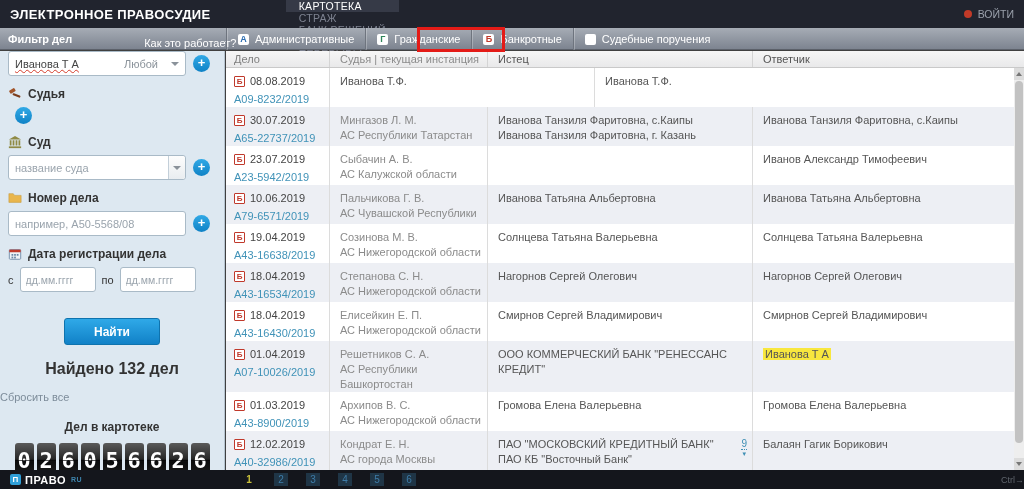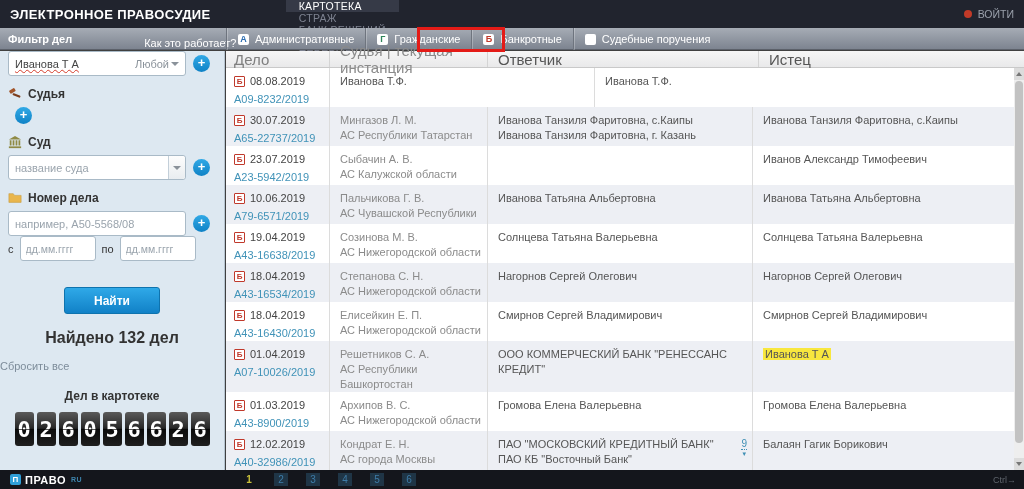--- a/index.html
+++ b/index.html
@@ -38,21 +38,21 @@
              border-right:1px solid #b6c4d0; font-size:11px; color:#333; }
   .sb-label { display:flex; align-items:center; gap:6px; font-size:12px; font-weight:bold;
               margin:11px 0 6px 8px; }
   .sb-row { display:flex; align-items:center; margin-left:8px; }
   .sb-input, .fake-input { width:178px; height:25px; border:1px solid #a9bac7; border-radius:3px;
               background:#fff; font-size:11px; color:#444; padding:0 6px;
               font-family:"Liberation Sans", sans-serif; }
   .sb-input::placeholder { color:#9aa4ad; }
   .fake-input { display:flex; align-items:center; justify-content:space-between; cursor:text; }
   .misspelled { text-decoration:underline wavy #d43c2c 1px; }
-  .any-scope { color:#8a929a; display:flex; align-items:center; gap:2px; cursor:pointer; }
+  .any-scope { color:#8a929a; display:flex; align-items:center; gap:13px; cursor:pointer; }
   .caret-down { width:0; height:0; border-left:4px solid transparent; border-right:4px solid transparent;
                 border-top:4px solid #8a929a; }
   .fake-select { position:relative; }
   .fake-select .sel-text { color:#9aa4ad; }
   .sel-arrow-box { position:absolute; right:0; top:0; width:17px; height:23px; border-left:1px solid #c3cfd9;
                    background:linear-gradient(#fdfdfd,#e9edf0); display:flex; align-items:center;
                    justify-content:center; border-radius:0 3px 3px 0; }
   .plus-btn { width:17px; height:17px; border-radius:50%; margin-left:7px; cursor:pointer;
               background:linear-gradient(#31a9e6,#0f82c6); color:#fff; font-weight:bold;
               font-size:13px; line-height:15px; text-align:center; flex:none; }
@@ -70,21 +70,21 @@
   .digit { position:relative; width:19px; height:34px; border-radius:3px; color:#fff;
            background:linear-gradient(#5a5a5a,#2a2a2a 45%,#0c0c0c 55%,#1f1f1f);
            font:bold 22px "DejaVu Sans Mono", monospace; display:flex; align-items:center;
            justify-content:center; }
   .digit::after { content:""; position:absolute; left:0; right:0; top:50%; height:1px;
                   background:rgba(0,0,0,.65); }
 
   
   .table-area { position:absolute; left:226px; right:0; top:51px; bottom:19px; background:#fff; }
   .thead { display:flex; height:17px; background:linear-gradient(#f6f6f6,#e9e9ea);
-           border-bottom:1px solid #c9c9c9; color:#7f7f7f; font-size:15px; }
+           border-bottom:1px solid #c9c9c9; color:#7f7f7f; font-size:11px; }
   .th { display:flex; align-items:center; border-right:1px solid #d4d4d4; }
   .th:last-child { border-right:none; }
   .tbody { height:402px; overflow:hidden; }
   .trow { display:flex; min-height:37px; background:#fff; }
   .trow.alt { background:#edeff4; }
   .c { border-right:1px solid #dcdcdc; padding-top:6px; line-height:15px; font-size:11px; }
   .c:last-child { border-right:none; }
   .c-case  { width:104px; padding-left:8px; }
   .c-judge { width:158px; padding-left:10px; color:#8b8b8b; }
   .c-plaintiff { width:265px; padding-left:10px; color:#555; position:relative; }
@@ -120,21 +120,21 @@
   .logo { display:flex; align-items:center; gap:4px; margin-left:10px; font-size:11px;
           font-weight:bold; letter-spacing:.5px; cursor:pointer; }
   .logo-icon { width:11px; height:11px; background:#2f9fd8; color:#fff; font-size:8px;
                font-weight:bold; display:flex; align-items:center; justify-content:center;
                border-radius:2px; }
   .logo sup { color:#3f87b0; font-size:7px; margin-left:1px; }
   .pagination { display:flex; gap:18px; margin-left:160px; align-items:center; }
   .page-num { min-width:14px; height:13px; display:flex; align-items:center; justify-content:center;
               font-size:10px; background:#1f3546; color:#3e7ca8; cursor:pointer; }
   .page-num.active { background:transparent; color:#c8bf3a; font-weight:bold; }
-  .footer-hint { margin-left:auto; margin-right:8px; color:#5f646c; font-size:9px; }
+  .footer-hint { margin-left:auto; color:#5f646c; font-size:9px; }
 </style>
 </head>
 <body>
 
 <div class="page">
 
   <header class="topbar">
     <div class="brand">ЭЛЕКТРОННОЕ ПРАВОСУДИЕ</div>
     <nav class="mainnav" id="main-nav">
         <div class="nav-item active">КАРТОТЕКА</div>
@@ -223,20 +223,32 @@
       <svg width="14" height="14" viewBox="0 0 16 16">
           <path d="M1 3h5l1.5 2H15v8H1z" fill="#e9b64d" stroke="#c2983c" stroke-width=".6"></path>
         </svg>
       <span>Номер дела</span>
     </div>
     <div class="sb-row">
       <input class="sb-input" placeholder="например, А50-5568/08" style="">
       <div class="plus-btn">+</div>
     </div>
 
+    <div class="sb-label">
+      <svg width="14" height="14" viewBox="0 0 16 16">
+          <rect x="1.5" y="3" width="13" height="11" rx="1" fill="#eef3f8" stroke="#6b87a5"></rect>
+          <rect x="1.5" y="3" width="13" height="3" fill="#c0392b"></rect>
+          <rect x="4" y="8" width="2" height="2" fill="#6b87a5"></rect>
+          <rect x="7" y="8" width="2" height="2" fill="#6b87a5"></rect>
+          <rect x="10" y="8" width="2" height="2" fill="#6b87a5"></rect>
+          <rect x="4" y="11" width="2" height="2" fill="#6b87a5"></rect>
+          <rect x="7" y="11" width="2" height="2" fill="#6b87a5"></rect>
+        </svg>
+      <span>Дата регистрации дела</span>
+    </div>
     <div class="date-row">
       <span>с</span>
       <input class="date-input" placeholder="дд.мм.гггг" style="">
       <span>по</span>
       <input class="date-input" placeholder="дд.мм.гггг" style="">
     </div>
 
     <button class="search-btn">Найти</button>
     <div class="found-text">Найдено 132 дел</div>
     <div class="reset-link">Сбросить все</div>
@@ -251,22 +263,22 @@
         <span class="digit">6</span>
         <span class="digit">2</span>
         <span class="digit">6</span>
       </div>
   </aside>
 
   <main class="table-area">
     <div class="thead">
       <div class="th c-case">Дело</div>
       <div class="th c-judge">Судья | текущая инстанция</div>
+      <div class="th c-plaintiff">Истец</div>
       <div class="th c-respondent">Ответчик</div>
-      <div class="th c-plaintiff">Истец</div>
     </div>
     <div class="tbody" id="tbody">
         <div class="trow">
           <div class="c c-case">
             <div class="case-top">
               <span class="b-badge">Б</span>
               <span class="case-date">08.08.2019</span>
             </div>
             <a class="case-link">А09-8232/2019</a>
           </div>

